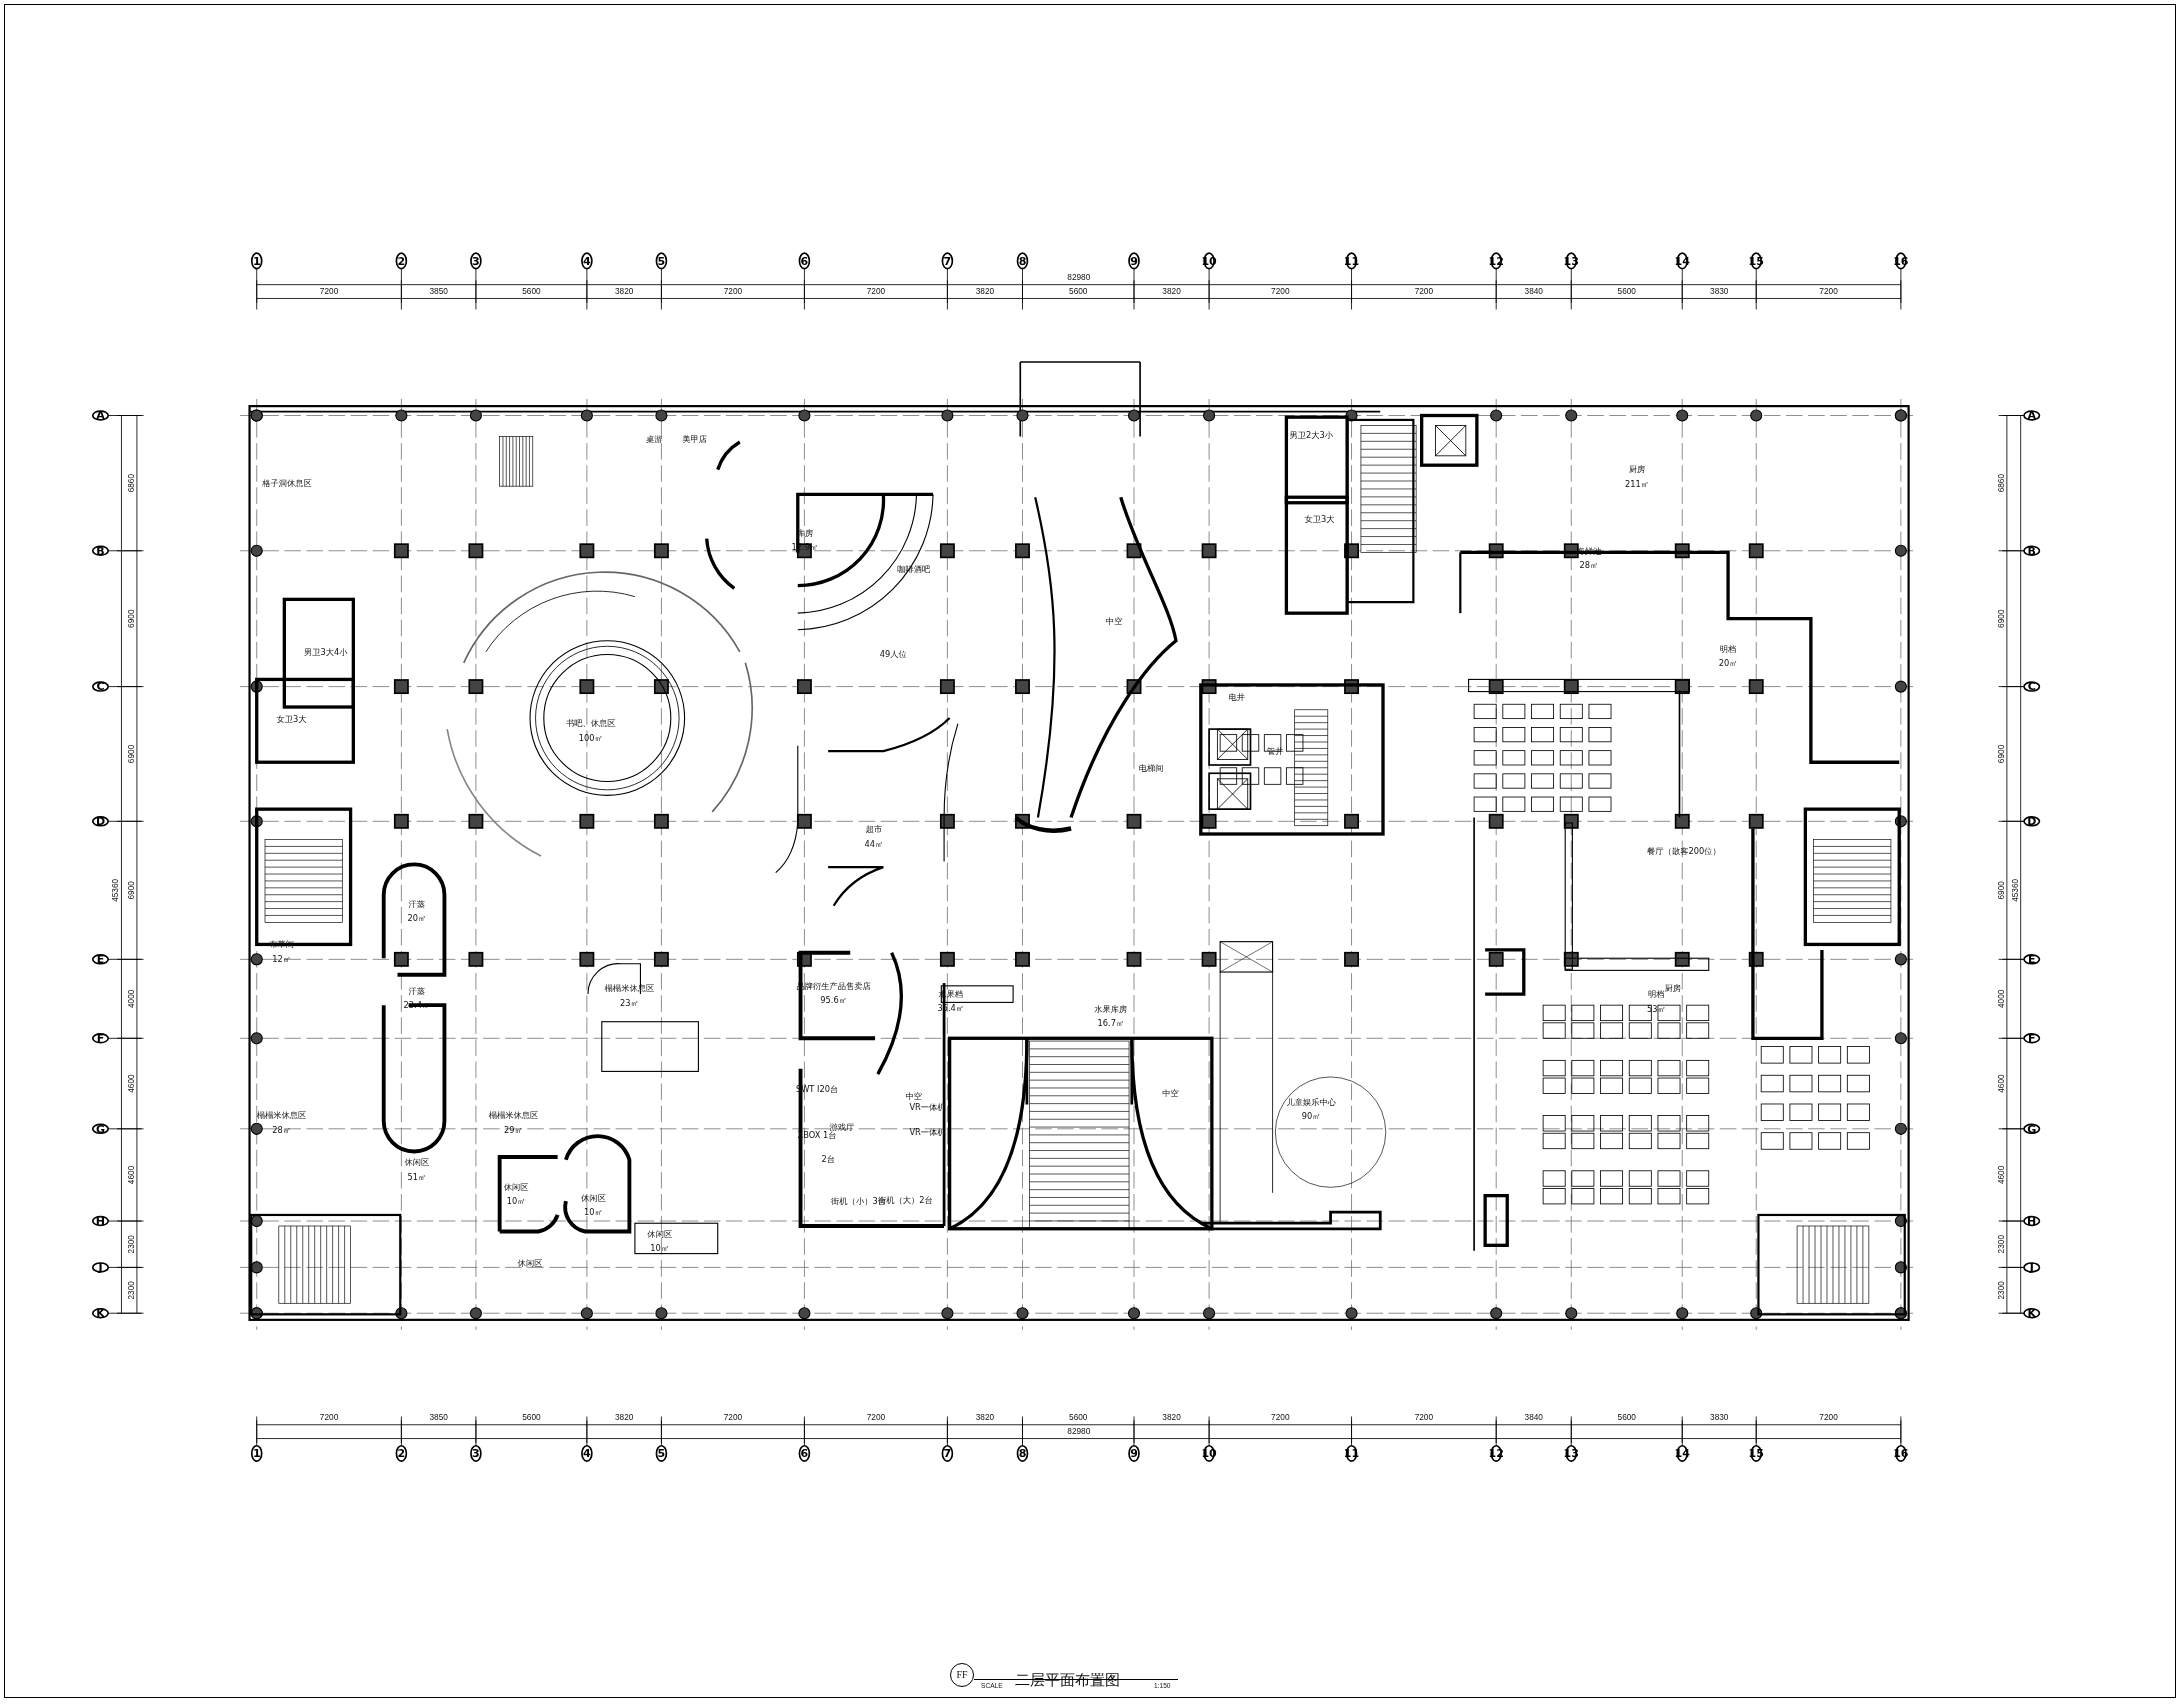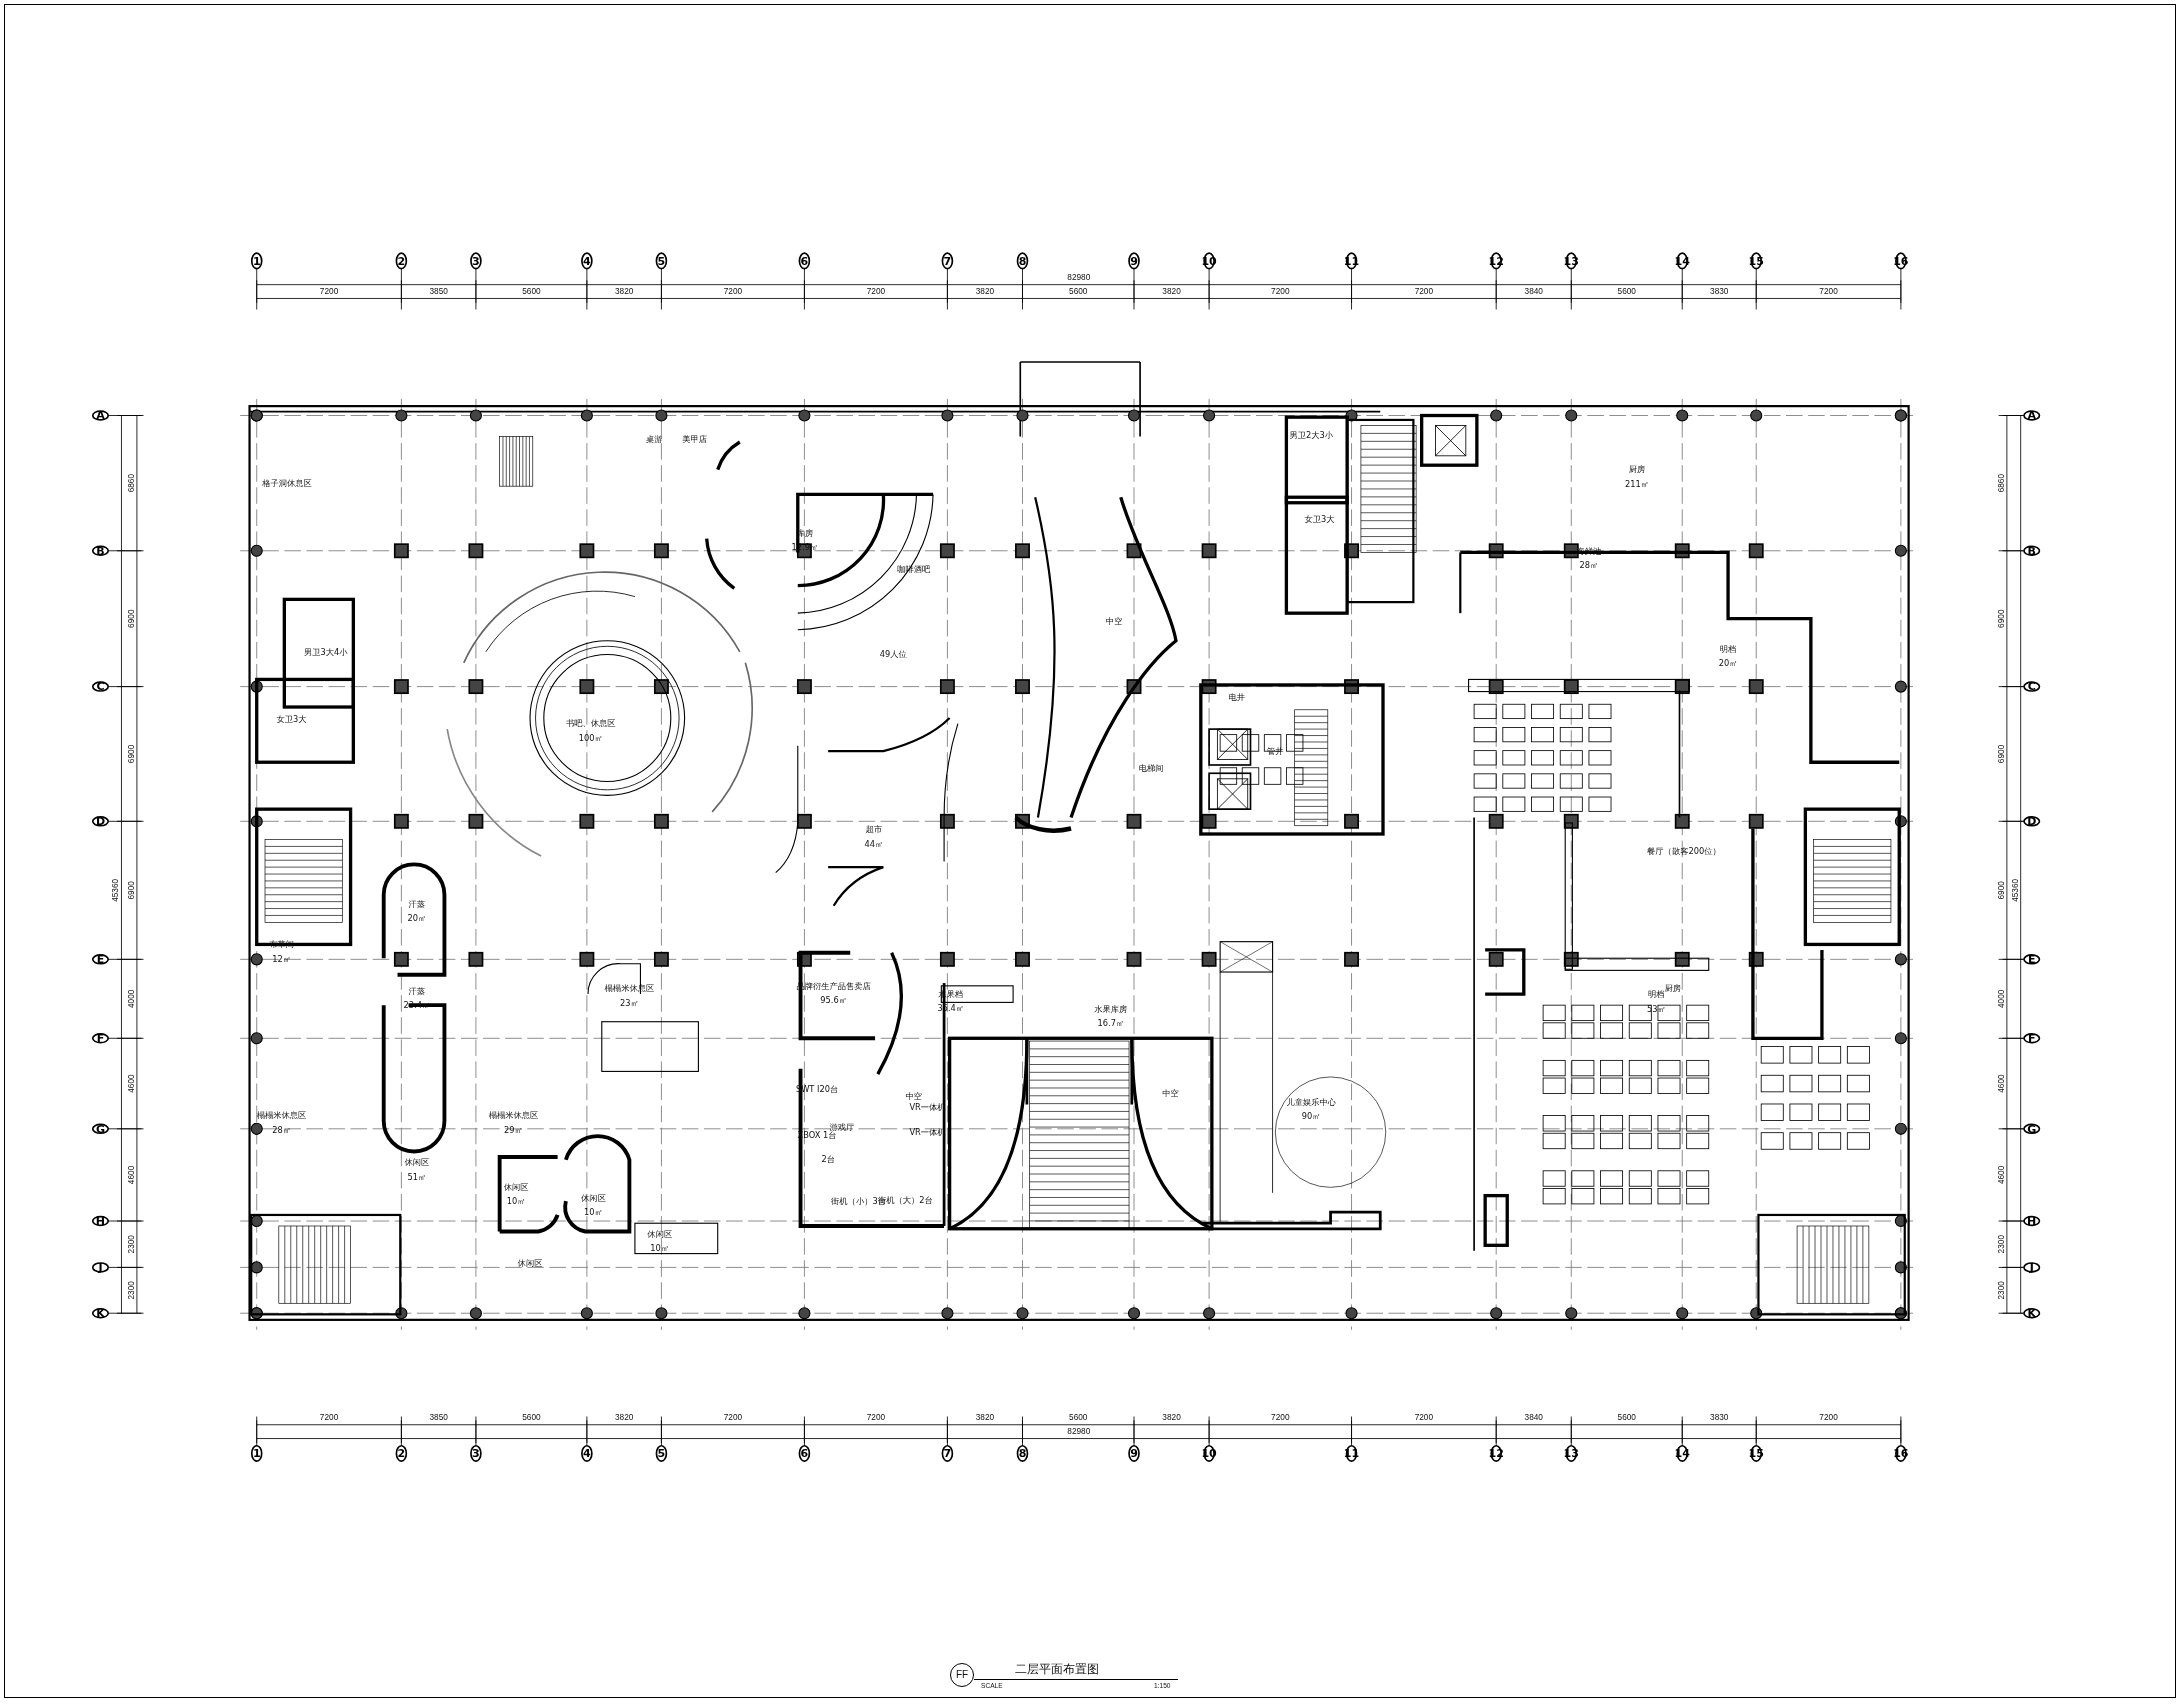--- a/index.html
+++ b/index.html
@@ -844,20 +844,20 @@
         <line x1="195" y1="2378" x2="260" y2="2378" stroke="#000" stroke-width="1.5"></line>
         <line x1="3620" y1="2378" x2="3665" y2="2378" stroke="#000" stroke-width="1.5"></line>
         <ellipse cx="182" cy="2378" rx="14" ry="8" fill="#fff" stroke="#000" stroke-width="3"></ellipse>
         <text x="182" y="2385" class="axis" text-anchor="middle">K</text>
         <ellipse cx="3680" cy="2378" rx="14" ry="8" fill="#fff" stroke="#000" stroke-width="3"></ellipse>
         <text x="3680" y="2385" class="axis" text-anchor="middle">K</text>
       </g>
   </svg>
 
   <div style="position:absolute;left:950px;top:1659px;width:254px;height:33px;">
-    <div style="position:absolute;left:0;top:4.4px;width:22px;height:22px;border:1.1px solid #000;border-radius:50%;text-align:center;line-height:22px;font-size:10px;font-family:Liberation Sans, sans-serif;">FF</div>
-    <div style="position:absolute;left:65px;top:2px;font-size:12px;text-align:center;">二层平面布置图</div>
+    <div style="position:absolute;left:0;top:4.4px;width:22px;height:22px;border:1.1px solid #000;border-radius:50%;text-align:center;line-height:22px;font-size:10px;font-family:Liberation Serif, serif;">FF</div>
+    <div style="position:absolute;left:65px;top:12px;font-size:15px;text-align:center;">二层平面布置图</div>
     <div style="position:absolute;left:24px;top:20px;width:204px;border-top:1.1px solid #000;"></div>
     <div style="position:absolute;left:31px;top:23px;font-size:6.6px;font-family:'Liberation Sans',sans-serif;">SCALE</div>
     <div style="position:absolute;left:204px;top:23px;font-size:6.6px;font-family:'Liberation Sans',sans-serif;">1:150</div>
   </div>
 </div>
 
 
 </body></html>

